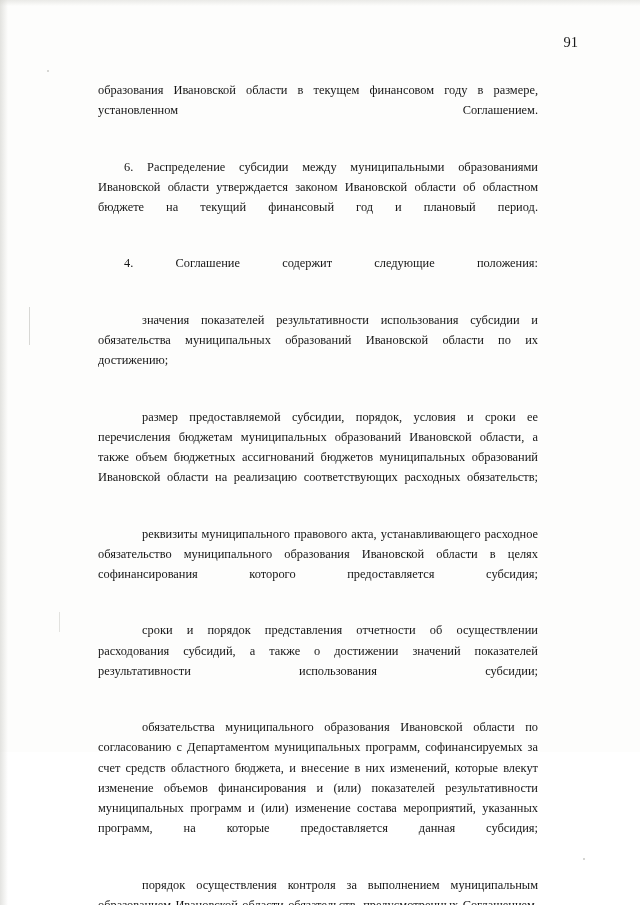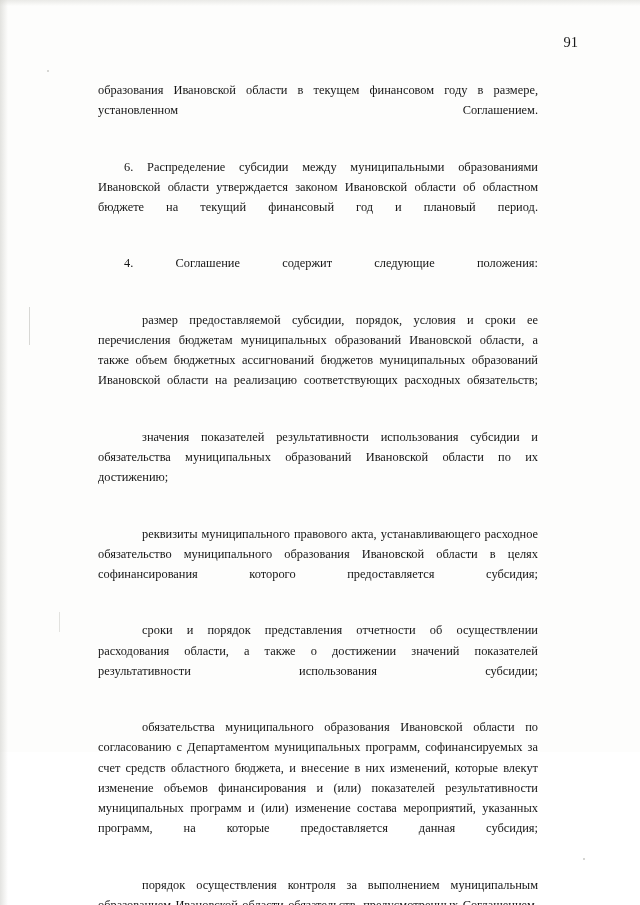--- a/index.html
+++ b/index.html
@@ -112,24 +112,24 @@
 
   <div class="edge-shadow-left"></div>
   <div class="edge-shadow-top"></div>
 
   <div class="page-number">91</div>
 
   <div class="body-text">
       <p class="ind-none spread">образования Ивановской области в текущем финансовом году в размере, установленном Соглашением.</p>
       <p class="ind-1 spread">6. Распределение субсидии между муниципальными образованиями Ивановской области утверждается законом Ивановской области об областном бюджете на текущий финансовый год и плановый период.</p>
       <p class="ind-1 spread">4. Соглашение содержит следующие положения:</p>
+      <p class="ind-2 spread">значения показателей результативности использования субсидии и обязательства муниципальных образований Ивановской области по их достижению;</p>
       <p class="ind-2 spread">размер предоставляемой субсидии, порядок, условия и сроки ее перечисления бюджетам муниципальных образований Ивановской области, а также объем бюджетных ассигнований бюджетов муниципальных образований Ивановской области на реализацию соответствующих расходных обязательств;</p>
-      <p class="ind-2 spread">значения показателей результативности использования субсидии и обязательства муниципальных образований Ивановской области по их достижению;</p>
       <p class="ind-2 spread">реквизиты муниципального правового акта, устанавливающего расходное обязательство муниципального образования Ивановской области в целях софинансирования которого предоставляется субсидия;</p>
-      <p class="ind-2 spread">сроки и порядок представления отчетности об осуществлении расходования области, а также о достижении значений показателей результативности использования субсидии;</p>
+      <p class="ind-2 spread">сроки и порядок представления отчетности об осуществлении расходования субсидий, а также о достижении значений показателей результативности использования субсидии;</p>
       <p class="ind-2 spread">обязательства муниципального образования Ивановской области по согласованию с Департаментом муниципальных программ, софинансируемых за счет средств областного бюджета, и внесение в них изменений, которые влекут изменение объемов финансирования и (или) показателей результативности муниципальных программ и (или) изменение состава мероприятий, указанных программ, на которые предоставляется данная субсидия;</p>
       <p class="ind-2 spread">порядок осуществления контроля за выполнением муниципальным образованием Ивановской области обязательств, предусмотренных Соглашением.</p>
     </div>
 
   <div class="artifact mark-left-dot"></div>
   <div class="artifact mark-left-line"></div>
   <div class="artifact mark-left-line2"></div>
   <div class="artifact mark-right-dot"></div>
 
 </div>

